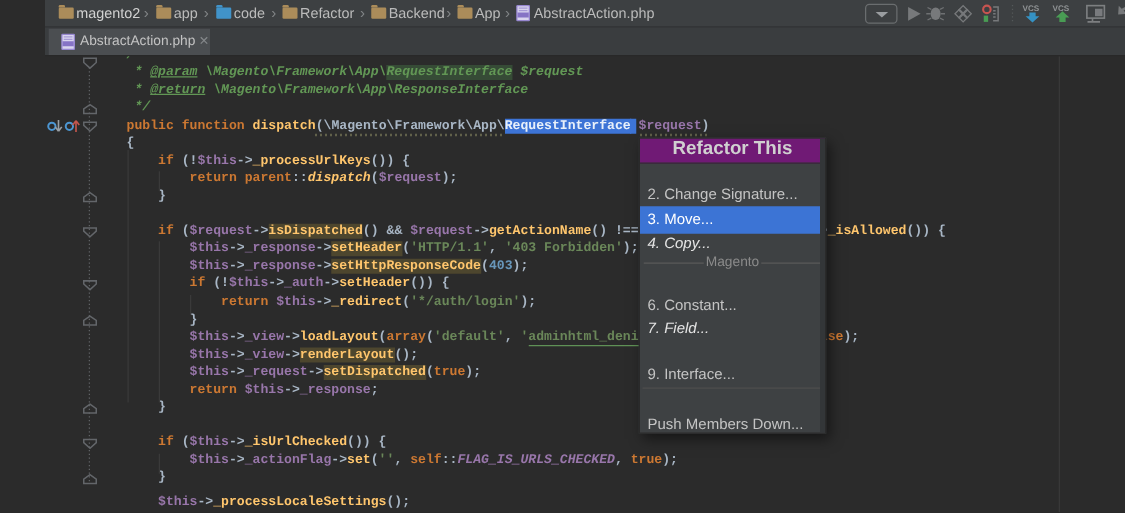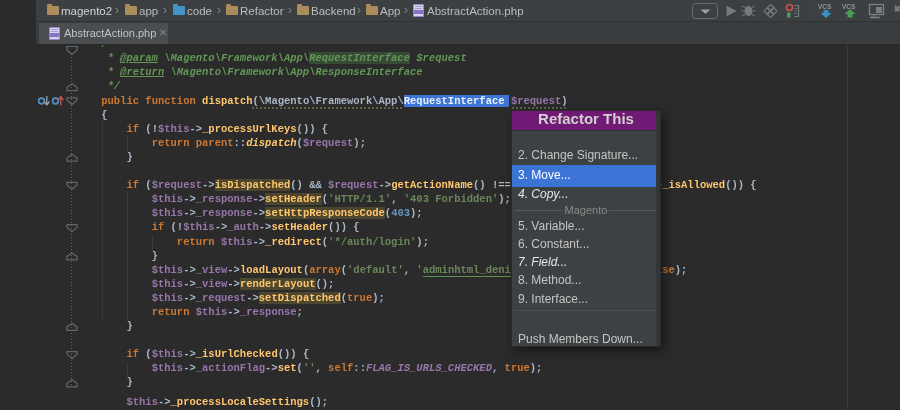--- a/index.html
+++ b/index.html
@@ -188,21 +188,19 @@
 <div class="mk" style="top:324px;background:#a6a43c"></div>
 <div class="mk" style="top:357px;background:#c2c2b4"></div>
 </div>
 <div class="abs" style="left:887px;top:28px;width:12px;height:12px;background:#b3ad62;z-index:5"></div>
 <div class="abs" id="popup">
 <div class="abs" style="right:0;top:0;width:4px;height:235px;background:#333638;z-index:3"></div>
 <div id="ptitle">Refactor This</div>
 <div class="pi" style="top:35px;height:19px;line-height:19px">2. Change Signature...</div>
 <div class="pi psel" style="top:54px;height:22px;line-height:20px">3. Move...</div>
 <div class="pi dim" style="top:74px;height:18px;line-height:18px">4. Copy...</div>
-<div class="pi" style="top:106px;height:18px;line-height:18px">5. Variable...</div>
 <div class="pi" style="top:124px;height:18px;line-height:18px">6. Constant...</div>
 <div class="pi dim" style="top:142px;height:18px;line-height:18px">7. Field...</div>
-<div class="pi" style="top:160px;height:19px;line-height:19px">8. Method...</div>
 <div class="pi" style="top:179px;height:18px;line-height:18px">9. Interface...</div>
 <div class="pi" style="top:220px;height:17px;line-height:17px">Push Members Down...</div>
 <div id="pextract">Magento</div>
 <div id="psep"></div>
 </div>
 </div>
 </body></html>

